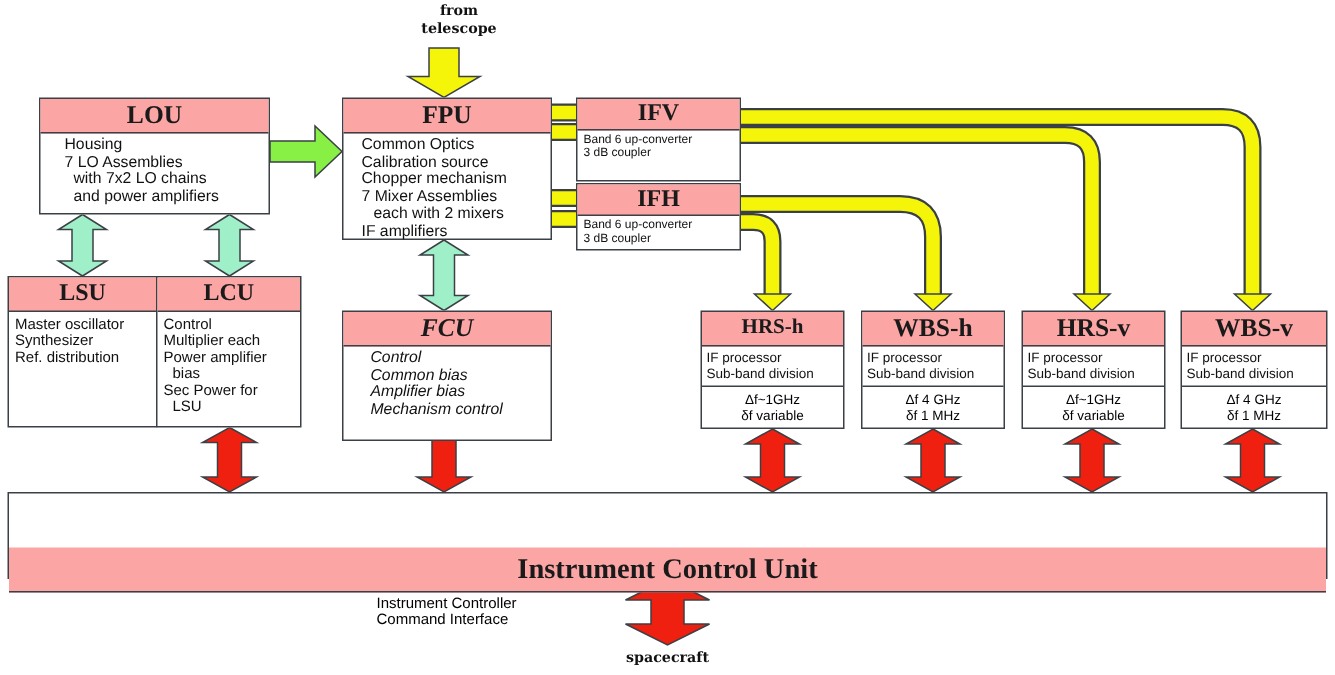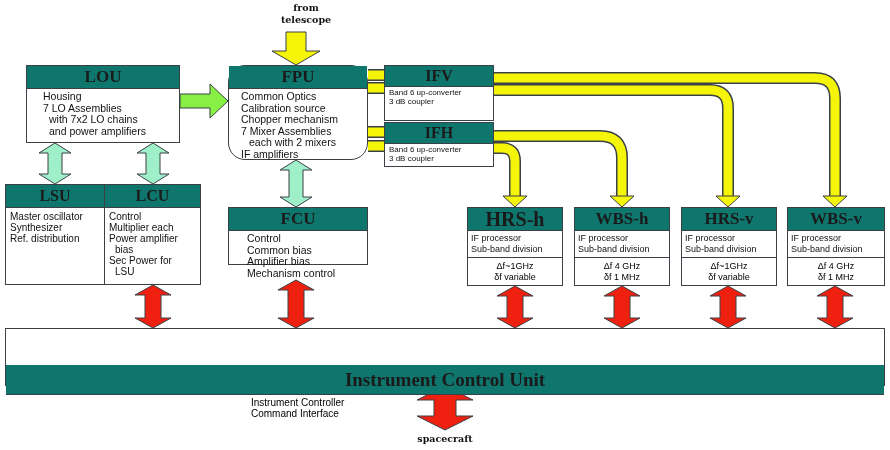--- a/index.html
+++ b/index.html
@@ -1,19 +1,19 @@
 <!DOCTYPE html>
 <html><head>
 <meta charset="utf-8">
 <style>
   html, body { margin:0; padding:0; background:#ffffff; }
   body { width:890px; height:450px; position:relative; overflow:hidden; font-family:"Liberation Sans", sans-serif; }
   #arrows { position:absolute; left:0; top:0; width:890px; height:450px; }
   .box { position:absolute; border:1.5px solid #3a4045; background:#fff; box-sizing:border-box; }
-  .box .hdr { background:#0f766e; border-bottom:1.5px solid #3a4045; text-align:center;
+  .box .hdr { background:#fca5a5; border-bottom:1.5px solid #3a4045; text-align:center;
               font-family:"Liberation Serif", serif; font-weight:bold; color:#1a1a1a; }
   .box .body { padding:2px 6px; font-size:10.5px; line-height:11.5px; color:#111; }
   .lbl { position:absolute; font-family:"DejaVu Serif", serif; font-weight:bold; font-size:9.5px; text-align:center; color:#111; line-height:12px; }
   .line { white-space:nowrap; }
   .indent { padding-left:10px; }
   .sep { border-top:1px solid #3a4045; }
 </style>
 </head>
 <body>
 
@@ -66,21 +66,21 @@
 <div class="box" style="left:26px;top:65px;width:154px;height:78px;">
   <div class="hdr" style="font-size:17px;height:22px;line-height:22px;">LOU</div>
   <div class="body" style="padding-left:16px;font-size:10.5px;">
     <div class="line">Housing</div>
     <div class="line">7 LO Assemblies</div>
     <div class="line indent" style="padding-left:6px;">with 7x2 LO chains</div>
     <div class="line indent" style="padding-left:6px;">and power amplifiers</div>
   </div>
 </div>
 
-<div class="box" style="left:228px;top:65px;width:140px;height:95px;border-radius:17px;">
+<div class="box" style="left:228px;top:65px;width:140px;height:95px;">
   <div class="hdr" style="font-size:17px;height:22px;line-height:22px;">FPU</div>
   <div class="body" style="padding-left:12px;font-size:10.5px;line-height:11.5px;">
     <div class="line">Common Optics</div>
     <div class="line">Calibration source</div>
     <div class="line">Chopper mechanism</div>
     <div class="line">7 Mixer Assemblies</div>
     <div class="line indent" style="padding-left:8px;">each with 2 mixers</div>
     <div class="line">IF amplifiers</div>
   </div>
 </div>
@@ -115,32 +115,32 @@
   <div class="body" style="padding:3px 4px;font-size:10px;line-height:11px;">
     <div class="line">Control</div>
     <div class="line">Multiplier each</div>
     <div class="line">Power amplifier</div>
     <div class="line indent" style="padding-left:6px;">bias</div>
     <div class="line">Sec Power for</div>
     <div class="line indent" style="padding-left:6px;">LSU</div>
   </div>
 </div>
 
-<div class="box" style="left:228px;top:207px;width:140px;height:58px;">
+<div class="box" style="left:228px;top:207px;width:140px;height:87px;font-style:italic;">
   <div class="hdr" style="font-size:17px;height:22px;line-height:22px;">FCU</div>
   <div class="body" style="padding:2px 4px 0 18px;font-size:10.5px;line-height:11.5px;">
     <div class="line">Control</div>
     <div class="line">Common bias</div>
     <div class="line">Amplifier bias</div>
     <div class="line">Mechanism control</div>
   </div>
 </div>
 
 <div class="box" style="left:467px;top:207px;width:96px;height:79px;">
-  <div class="hdr" style="font-size:20px;height:22px;line-height:22px;">HRS-h</div>
+  <div class="hdr" style="font-size:14px;height:22px;line-height:22px;">HRS-h</div>
   <div class="body" style="padding:2px 3px;font-size:9px;line-height:10.5px;height:22px;">
     <div class="line">IF processor</div>
     <div class="line">Sub-band division</div>
   </div>
   <div class="sep" style="text-align:center;font-size:9px;line-height:10.5px;padding-top:3px;">
     <div>Δf~1GHz</div>
     <div>δf variable</div>
   </div>
 </div>
 

